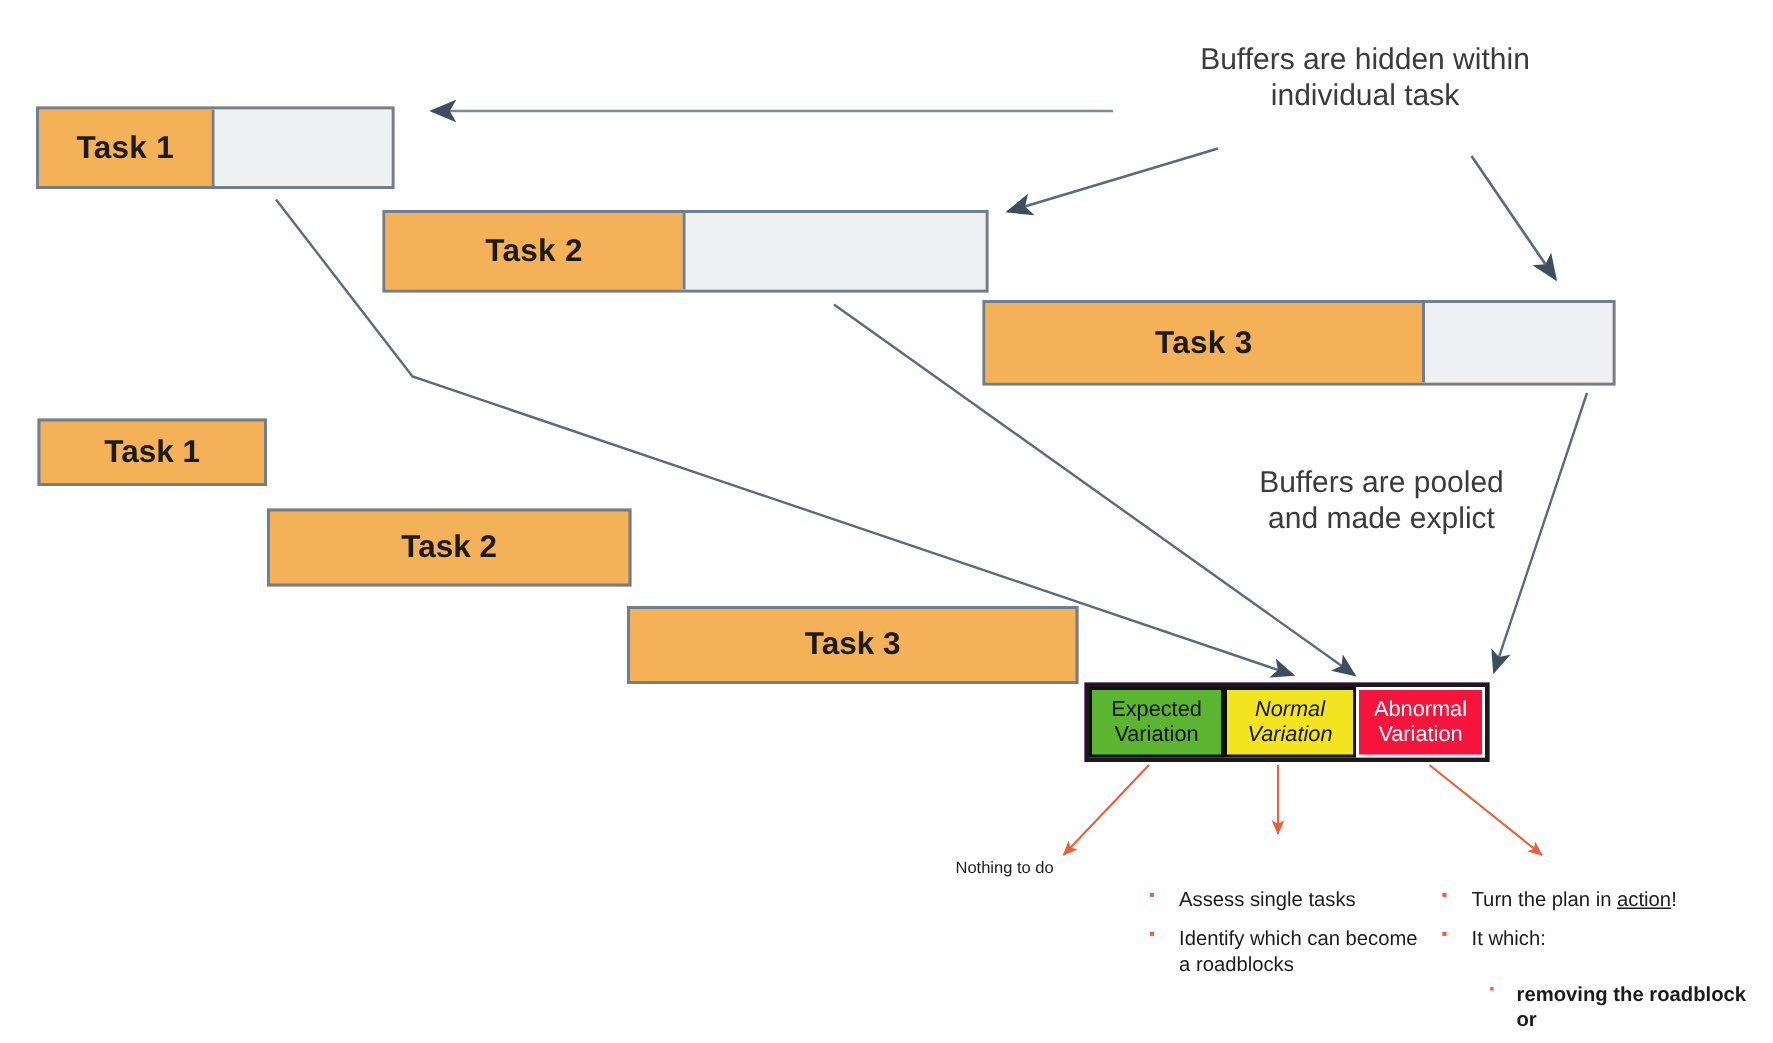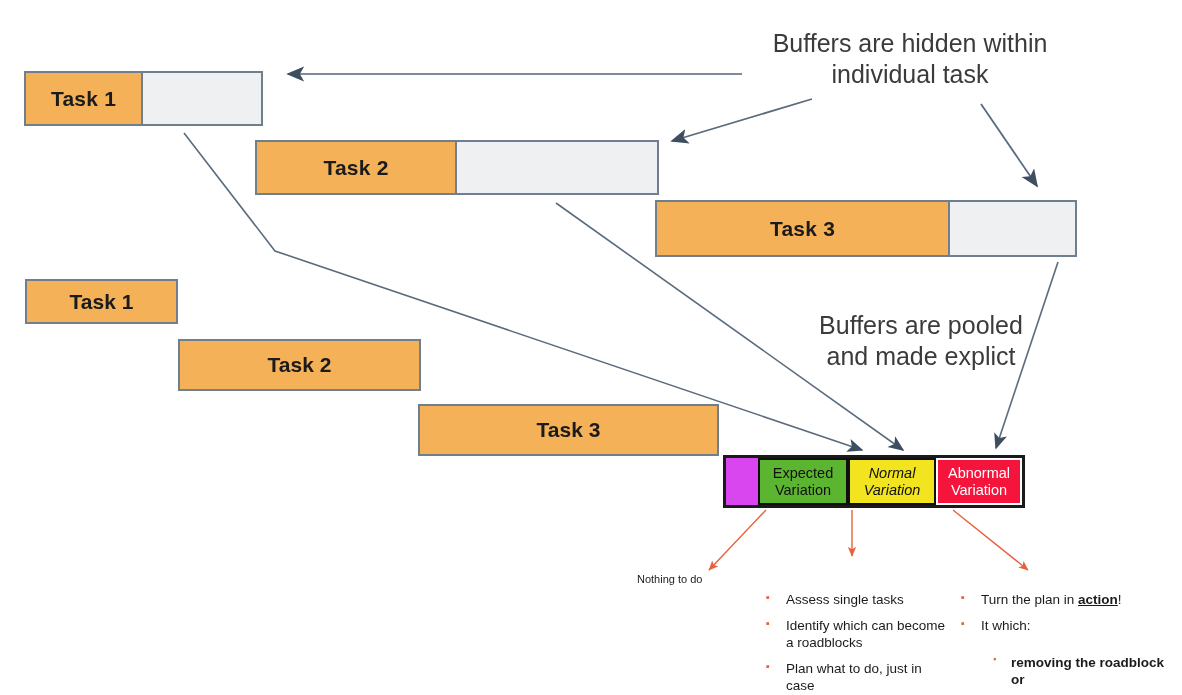--- a/index.html
+++ b/index.html
@@ -67,37 +67,36 @@
     font-weight: bold;
     font-size: 21px;
     color: #1b1b1b;
     white-space: nowrap;
   }
 
   
   .callout {
     position: absolute;
     text-align: center;
-    font-size: 25px;
+    font-size: 20px;
     line-height: 1.22;
     color: #3b3b3b;
     white-space: pre-line;
   }
 
   
   #buffer-pool {
     position: absolute;
     left: 723px;
     top: 455px;
     height: 53px;
     display: flex;
     box-sizing: border-box;
     border: 3px solid #1a1a1a;
     background: #d946ef;
-    padding-left: 32px;
   }
   .pool-cell {
     box-sizing: border-box;
     display: flex;
     flex-direction: column;
     align-items: center;
     justify-content: center;
     font-size: 14.5px;
     line-height: 1.12;
     text-align: center;
@@ -161,21 +160,21 @@
   .bullet-block ul ul li {
     padding-left: 30px;
     margin-bottom: 9px;
   }
   .bullet-block ul ul li::before {
     content: "\25AA";
     left: 12px;
     font-size: 9px;
   }
   .u-bold {
-    font-weight: bold;
+    font-weight: normal;
     text-decoration: underline;
   }
 </style>
 </head>
 <body>
 
 <div id="canvas">
 
   <svg class="svg-layer" viewBox="0 0 1182 695">
     <defs>
@@ -260,21 +259,20 @@
       <span>Variation</span>
     </div>
   </div>
 
   <div class="note-plain" style="left:637px; top:573px;">Nothing to do</div>
 
   <div class="bullet-block" style="left:760px; top:592px; width:190px;">
     <ul>
       <li>Assess single tasks</li>
       <li>Identify which can become a roadblocks</li>
-      <li>Plan what to do, just in case</li>
     </ul>
   </div>
 
   <div class="bullet-block" style="left:955px; top:592px; width:226px;">
     <ul>
       <li><span>Turn the plan in </span><span class="u-bold">action</span><span>!</span></li>
       <li>
         <span>It which:</span>
         <ul>
           <li>removing the roadblock or</li>

